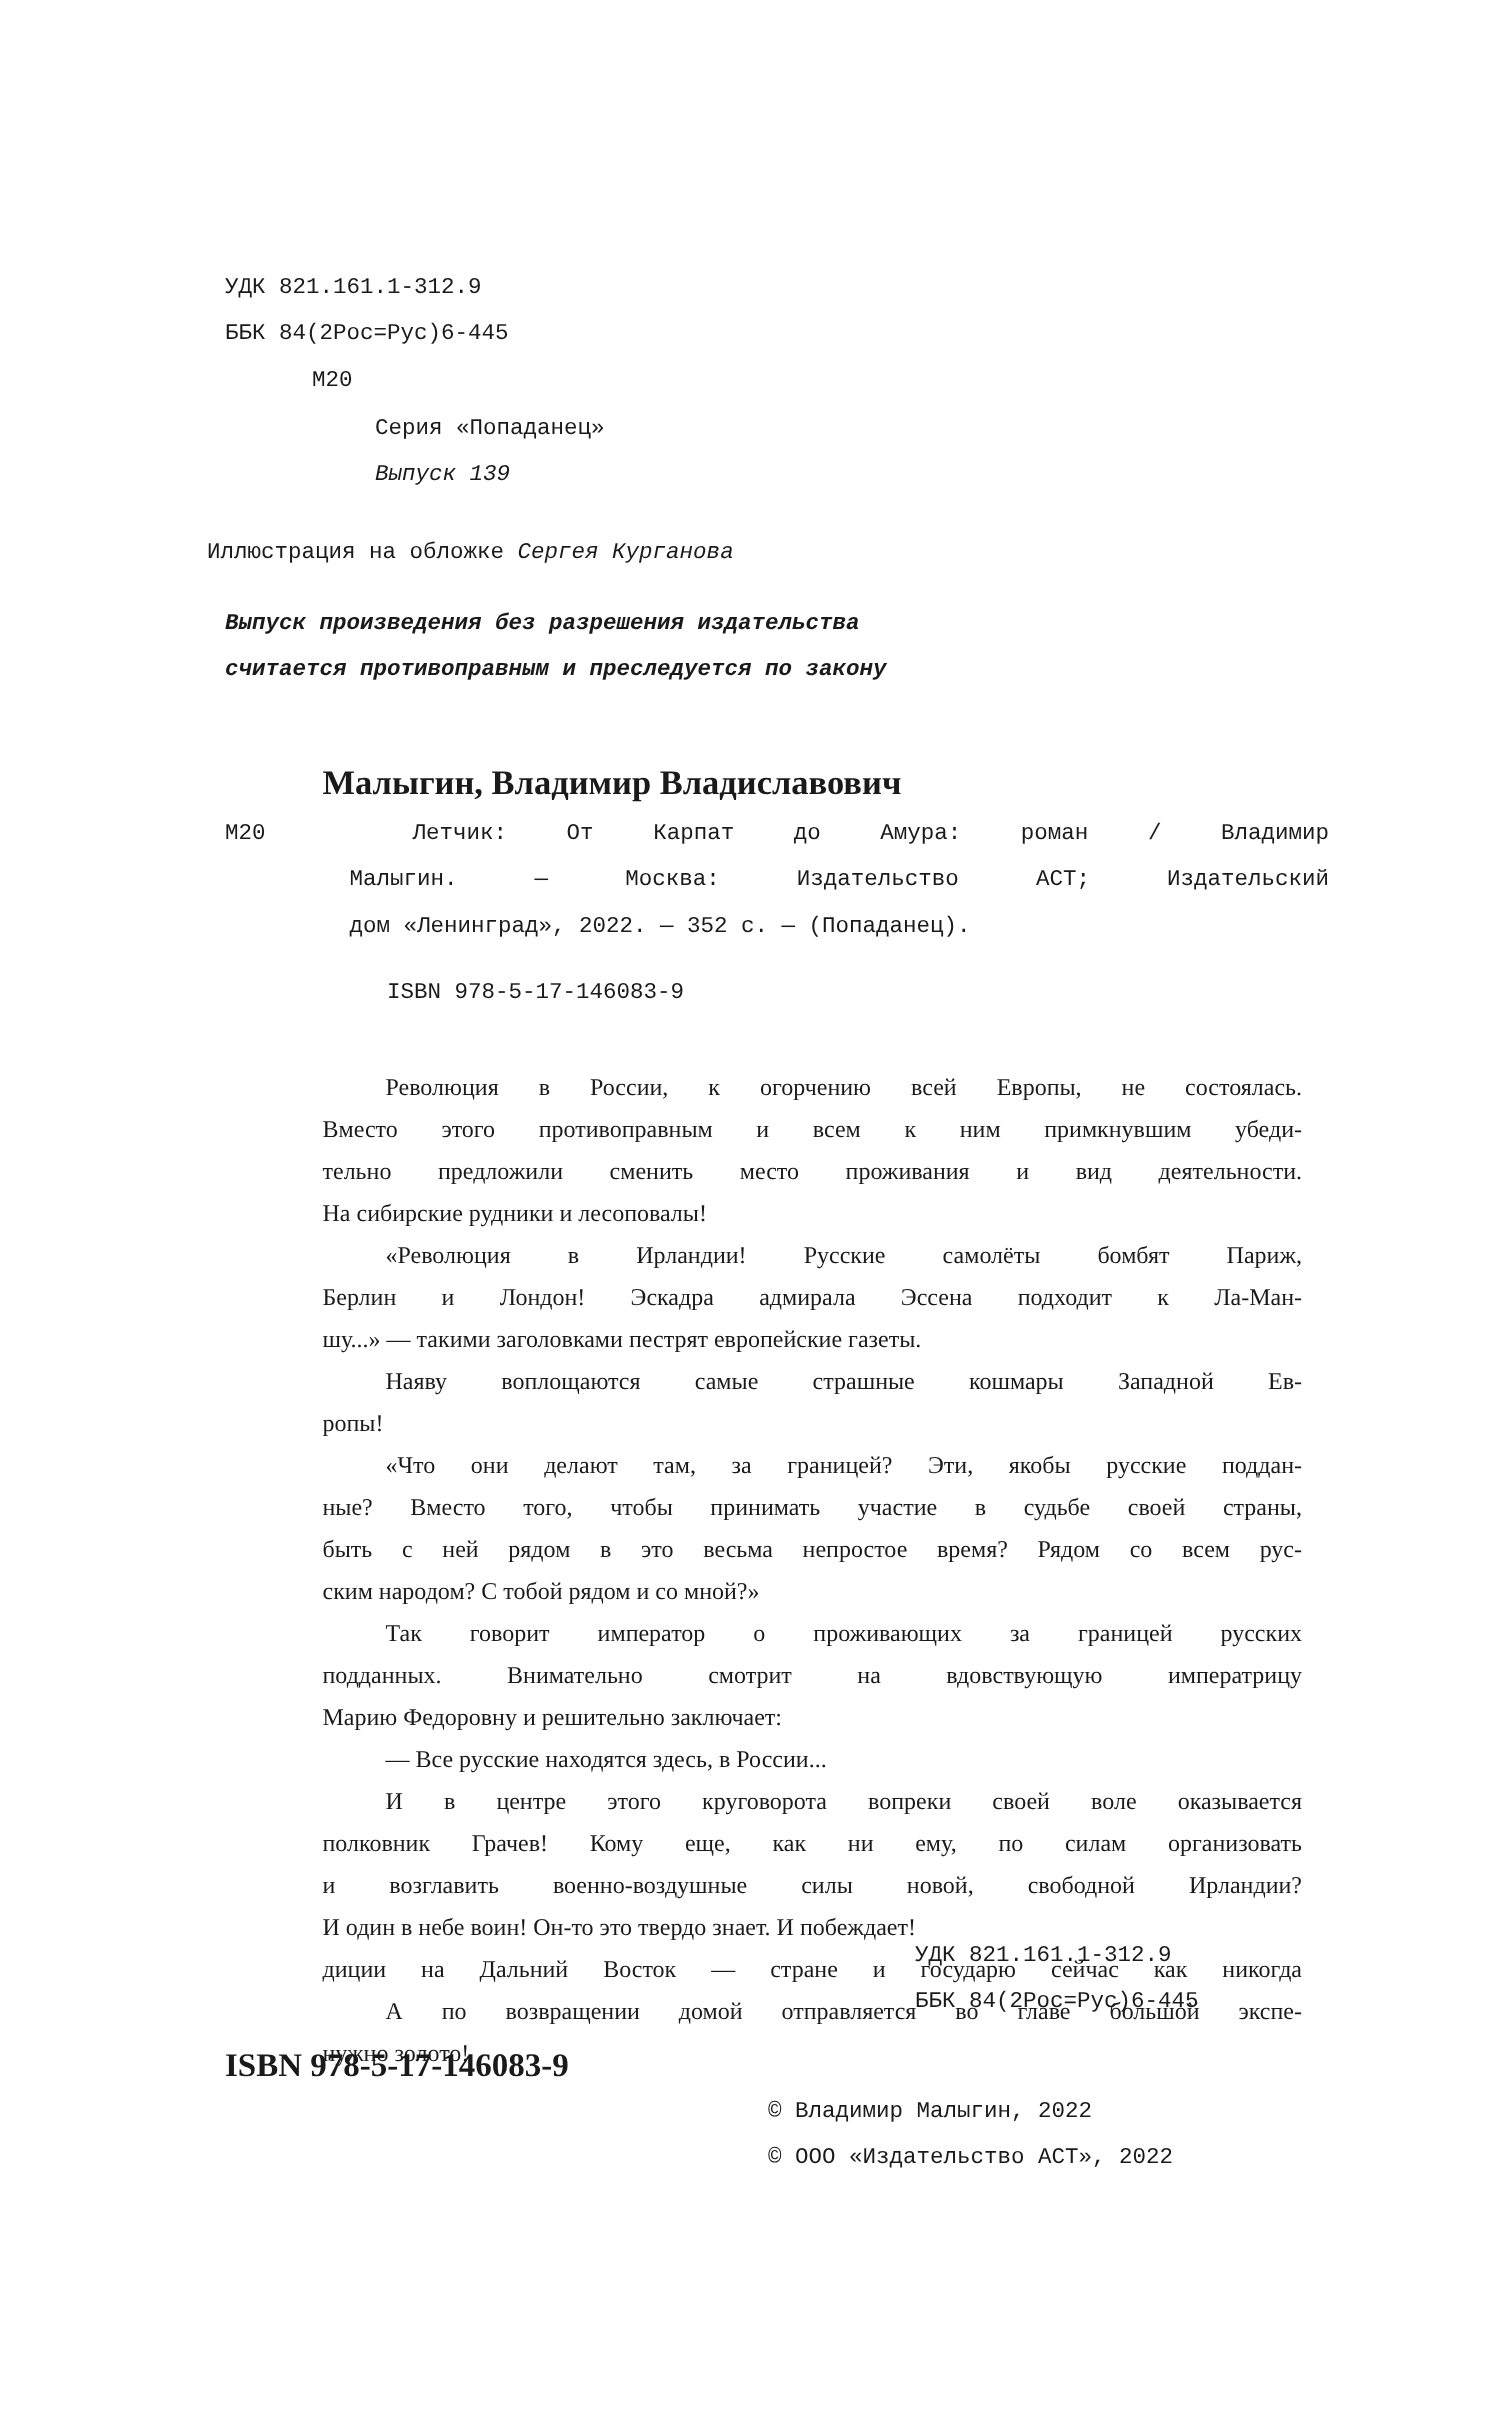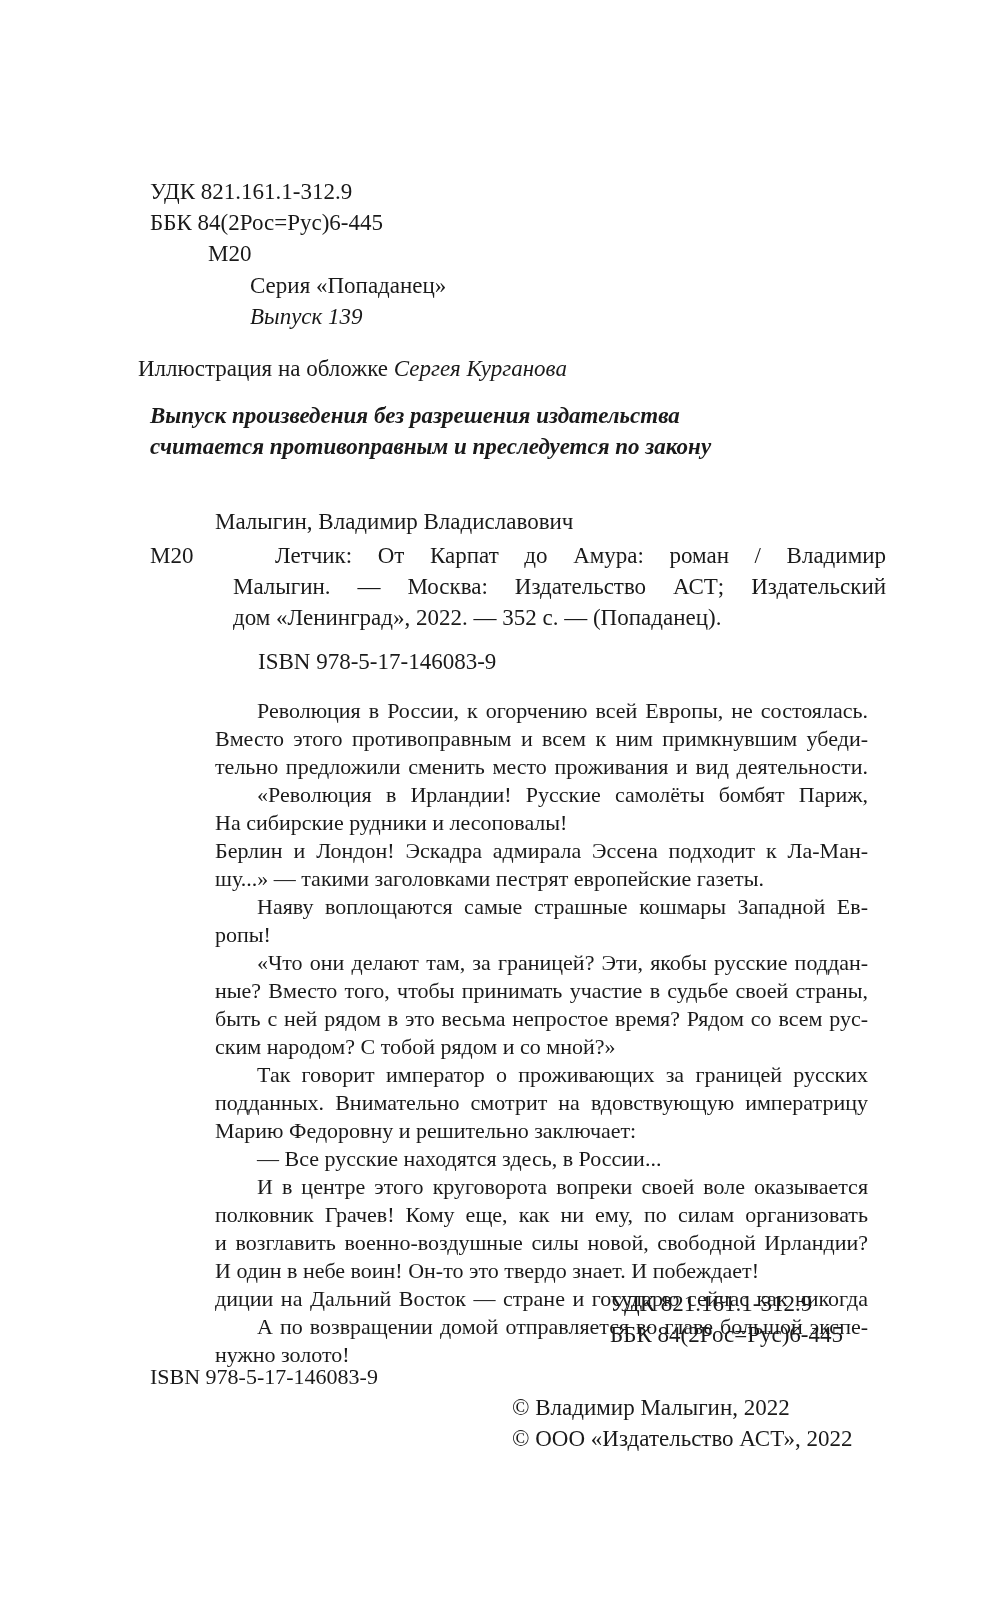--- a/index.html
+++ b/index.html
@@ -1,22 +1,22 @@
 <!DOCTYPE html>
 <html><head>
 <meta charset="utf-8">
 <style>
   html, body { margin: 0; padding: 0; background: #ffffff; }
   body { width: 1000px; height: 1616px; position: relative; overflow: hidden;
          font-family: "Liberation Serif", "DejaVu Serif", serif; color: #1a1a1a; }
   .abs { position: absolute; white-space: nowrap; }
-  .t22 { font-size: 23px; line-height: 31px; }
-  .t21 { font-size: 22px; line-height: 28px; }
+  .t22 { font-size: 15px; line-height: 31px; font-family: Liberation Mono, monospace; }
+  .t21 { font-size: 16px; line-height: 28px; margin-top: 15px; }
   .it { font-style: italic; }
-  .b { font-weight: normal; }
+  .b { font-weight: bold; }
   .center { text-align: left; }
 
   #udk-top { left: 150px; top: 176px; }
   #series { left: 250px; width: 600px; top: 270px; }
   #illus { left: 138px; width: 700px; top: 353px; }
   #warning { left: 150px; width: 700px; top: 400px; }
 
   #author { left: 215px; top: 509px; font-size: 23px; }
   #m20-code { left: 150px; top: 540px; }
   #bib { left: 233px; top: 540px; width: 653px; white-space: normal; }
@@ -64,22 +64,22 @@
   <span class="bl first">Летчик: От Карпат до Амура: роман / Владимир</span>
   <span class="bl">Малыгин. — Москва: Издательство АСТ; Издательский</span>
   <span class="bl last">дом «Ленинград», 2022. — 352 с. — (Попаданец).</span>
 </div>
 <div id="isbn-small" class="abs t22">ISBN 978-5-17-146083-9</div>
 
 <div id="annot" class="abs t21">
     <span class="ln ind">Революция в России, к огорчению всей Европы, не состоялась.</span>
     <span class="ln">Вместо этого противоправным и всем к ним примкнувшим убеди-</span>
     <span class="ln">тельно предложили сменить место проживания и вид деятельности.</span>
+    <span class="ln end">На сибирские рудники и лесоповалы!</span>
     <span class="ln ind">«Революция в Ирландии! Русские самолёты бомбят Париж,</span>
-    <span class="ln end">На сибирские рудники и лесоповалы!</span>
     <span class="ln">Берлин и Лондон! Эскадра адмирала Эссена подходит к Ла-Ман-</span>
     <span class="ln end">шу...» — такими заголовками пестрят европейские газеты.</span>
     <span class="ln ind">Наяву воплощаются самые страшные кошмары Западной Ев-</span>
     <span class="ln end">ропы!</span>
     <span class="ln ind">«Что они делают там, за границей? Эти, якобы русские поддан-</span>
     <span class="ln">ные? Вместо того, чтобы принимать участие в судьбе своей страны,</span>
     <span class="ln">быть с ней рядом в это весьма непростое время? Рядом со всем рус-</span>
     <span class="ln end">ским народом? С тобой рядом и со мной?»</span>
     <span class="ln ind">Так говорит император о проживающих за границей русских</span>
     <span class="ln">подданных. Внимательно смотрит на вдовствующую императрицу</span>

